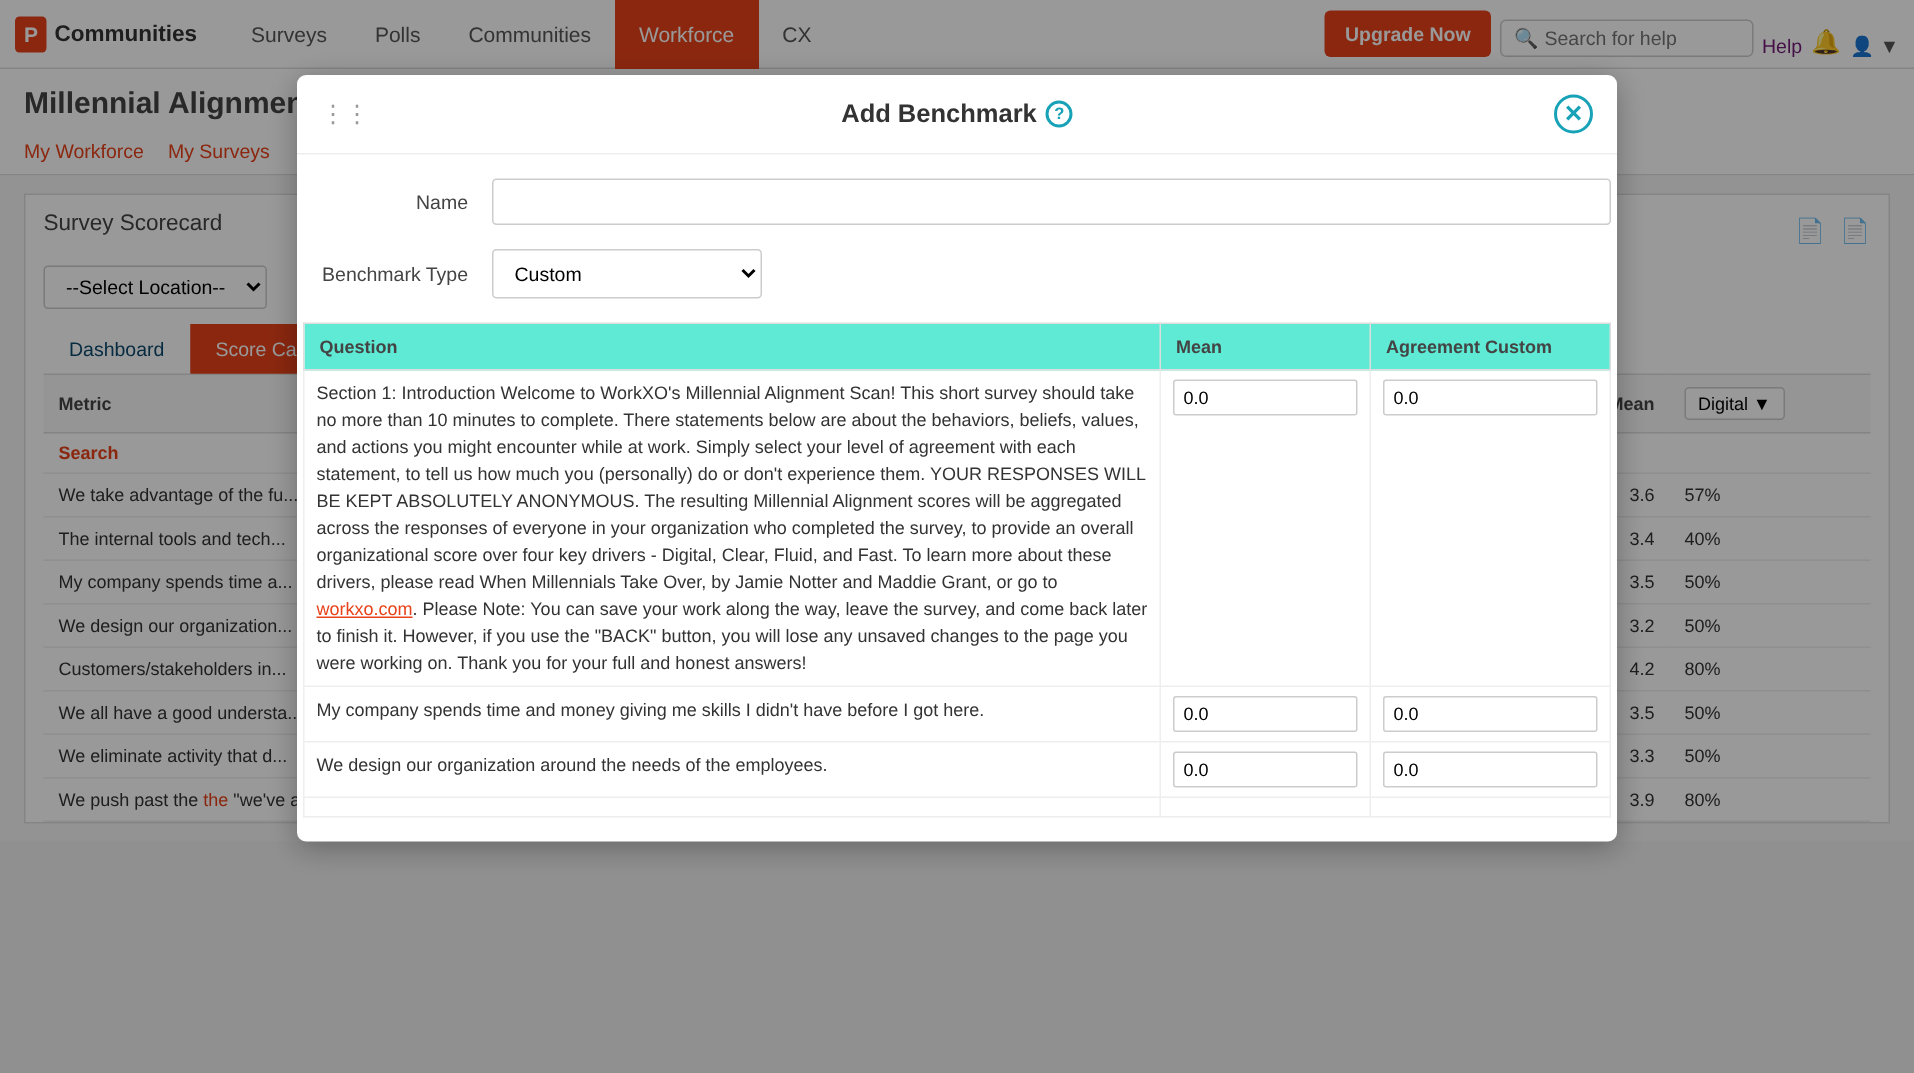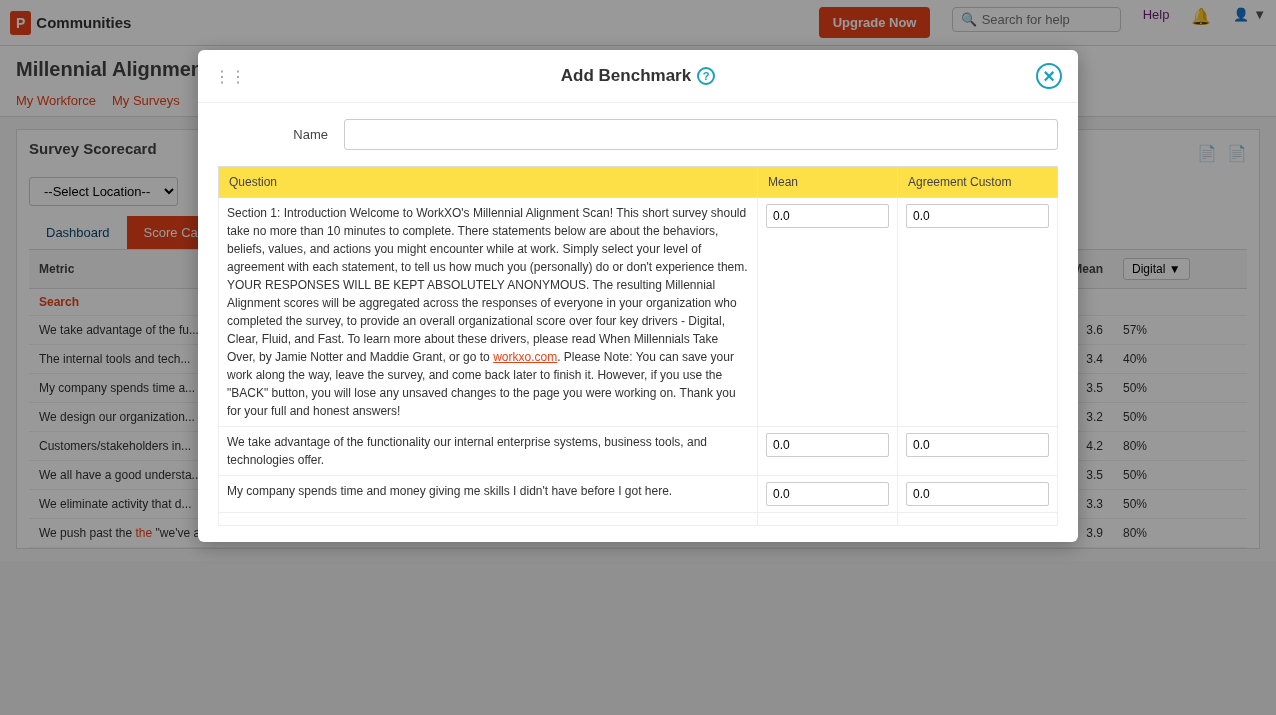--- a/index.html
+++ b/index.html
@@ -9,37 +9,37 @@
     .top-nav {
       display: flex; align-items: center; background: #fff; height: 46px;
       border-bottom: 1px solid #ddd; padding: 0 10px; gap: 0;
     }
     .logo-area { display: flex; align-items: center; margin-right: 20px; }
     .logo-box { background: #e8421a; color: #fff; font-weight: bold; font-size: 14px; padding: 4px 6px; border-radius: 3px; margin-right: 5px; }
     .logo-text { font-weight: bold; font-size: 15px; color: #333; }
     .nav-items { display: flex; align-items: center; flex: 1; }
     .nav-item { padding: 0 16px; height: 46px; display: flex; align-items: center; cursor: pointer; color: #555; font-size: 14px; text-decoration: none; }
     .nav-item.active { background: #e8421a; color: #fff; }
-    .nav-right { display: flex; align-items: flex-start; gap: 22px; margin-left: auto; }
+    .nav-right { display: flex; align-items: flex-end; gap: 6px; margin-left: auto; }
     .upgrade-btn { background: #e8421a; color: #fff; border: none; padding: 8px 14px; border-radius: 4px; cursor: pointer; font-size: 13px; font-weight: bold; }
     .search-box { display: flex; align-items: center; border: 1px solid #ccc; border-radius: 4px; padding: 4px 8px; background: #fff; }
     .search-box input { border: none; outline: none; font-size: 13px; width: 130px; color: #999; }
     .help-text { color: #701a75; font-size: 13px; cursor: pointer; }
     .bell-icon { color: #555; cursor: pointer; font-size: 16px; }
     .user-icon { color: #555; cursor: pointer; }
 
     
     .page-header { background: #fff; padding: 4px 16px 0 16px; border-bottom: 1px solid #ddd; }
     .page-title { font-size: 20px; font-weight: bold; color: #444; padding: 8px 0 4px 0; }
     .breadcrumb { display: flex; gap: 16px; }
     .breadcrumb a { font-size: 13px; color: #e8421a; text-decoration: none; cursor: pointer; padding: 8px 0; }
 
     
     .main-area { padding: 12px 16px; background: #f5f5f5; min-height: 200px; }
-    .scorecard-title { font-size: 15px; font-weight: bold; color: #444; margin-bottom: 10px; }
+    .scorecard-title { font-size: 15px; font-weight: normal; color: #444; margin-bottom: 10px; }
     .filters-row { display: flex; gap: 8px; align-items: center; margin-bottom: 10px; }
     .select-input { border: 1px solid #ccc; border-radius: 3px; padding: 5px 10px; font-size: 13px; background: #fff; }
 
     
     .tabs-row { display: flex; gap: 0; margin-bottom: 0; border-bottom: 1px solid #ddd; }
     .tab { padding: 8px 16px; cursor: pointer; font-size: 13px; color: #0c4a6e; border: 1px solid transparent; }
     .tab.active { background: #e8421a; color: #fff; border-color: #e8421a; }
     .table { width: 100%; border-collapse: collapse; font-size: 12px; }
     .table th { background: #f9f9f9; padding: 8px 10px; text-align: left; border-bottom: 1px solid #ddd; font-weight: bold; color: #444; }
     .table td { padding: 6px 10px; border-bottom: 1px solid #eee; color: #333; vertical-align: middle; }
@@ -62,41 +62,48 @@
       box-shadow: 0 4px 20px rgba(0,0,0,0.3); display: flex; flex-direction: column;
     }
     .modal-header {
       display: flex; align-items: center; justify-content: center;
       padding: 16px 20px; border-bottom: 1px solid #eee; position: relative;
     }
     .modal-drag-icon { position: absolute; left: 16px; color: #999; font-size: 16px; cursor: grab; }
     .modal-title { font-size: 17px; font-weight: bold; color: #333; display: flex; align-items: center; gap: 6px; }
     .modal-help-icon { display: inline-flex; align-items: center; justify-content: center; width: 18px; height: 18px; border: 2px solid #17a2b8; border-radius: 50%; color: #17a2b8; font-size: 11px; font-weight: bold; cursor: pointer; }
     .modal-close { position: absolute; right: 16px; cursor: pointer; color: #17a2b8; font-size: 20px; border: 2px solid #17a2b8; border-radius: 50%; width: 26px; height: 26px; display: flex; align-items: center; justify-content: center; font-weight: bold; }
-    .modal-body { padding: 16px 20px; flex: 1; overflow-y: auto; }
+    .modal-body { padding: 16px 4px; flex: 1; overflow-y: auto; }
     .form-row { display: flex; align-items: center; gap: 16px; margin-bottom: 16px; }
     .form-label { font-size: 13px; color: #444; font-weight: normal; min-width: 110px; text-align: right; }
     .form-input { flex: 1; border: 1px solid #ccc; border-radius: 3px; padding: 7px 10px; font-size: 13px; outline: none; }
     .form-select { width: 180px; border: 1px solid #ccc; border-radius: 3px; padding: 7px 10px; font-size: 13px; background: #fff; }
     .benchmark-table { width: 100%; border-collapse: collapse; font-size: 12px; }
-    .benchmark-table th { background: #fde047; padding: 8px 10px; text-align: left; border: 1px solid #ddd; font-weight: normal; color: #444; }
+    .benchmark-table th { background: #5eead4; padding: 8px 10px; text-align: left; border: 1px solid #ddd; font-weight: bold; color: #444; }
     .benchmark-table td { padding: 6px 8px; border: 1px solid #eee; vertical-align: top; color: #333; }
     .benchmark-table .q-cell { font-size: 12px; line-height: 1.5; }
     .benchmark-table .link-text { color: #e8421a; text-decoration: underline; cursor: pointer; }
     .mean-input { width: 100%; border: 1px solid #ccc; border-radius: 2px; padding: 4px 6px; font-size: 12px; }
     .th-mean { width: 140px; }
     .th-agree { width: 160px; }
   </style>
 </head>
 <body>
 
 <div class="top-nav">
   <div class="logo-area">
     <div class="logo-box">P</div>
     <span class="logo-text">Communities</span>
+  </div>
+  <div class="nav-items">
+    <a class="nav-item">Surveys</a>
+    <a class="nav-item">Polls</a>
+    <a class="nav-item">Communities</a>
+    <a class="nav-item active">Workforce</a>
+    <a class="nav-item">CX</a>
   </div>
   <div class="nav-right">
     <button class="upgrade-btn">Upgrade Now</button>
     <div class="search-box">
       <span style="color:#999;margin-right:4px;">🔍</span>
       <input type="text" placeholder="Search for help" style="">
     </div>
     <span class="help-text">Help</span>
     <span class="bell-icon">🔔</span>
     <span class="user-icon">👤 ▼</span>
@@ -227,20 +234,27 @@
       <div class="modal-close">×</div>
     </div>
 
     <div class="modal-body">
 
       <div class="form-row">
         <label class="form-label">Name</label>
         <input type="text" class="form-input" placeholder="" style="">
       </div>
 
+      <div class="form-row">
+        <label class="form-label">Benchmark Type</label>
+        <select class="form-select">
+          <option>Custom</option>
+          <option>Standard</option>
+        </select>
+      </div>
 
       <table class="benchmark-table">
         <thead>
           <tr>
             <th>Question</th>
             <th class="th-mean">Mean</th>
             <th class="th-agree">Agreement Custom</th>
           </tr>
         </thead>
         <tbody>
@@ -249,26 +263,26 @@
               Section 1: Introduction Welcome to WorkXO's Millennial Alignment Scan! This short survey should take no more than 10 minutes to complete. There statements below are about the behaviors, beliefs, values, and actions you might encounter while at work. Simply select your level of agreement with each statement, to tell us how much you (personally) do or don't experience them. YOUR RESPONSES WILL BE KEPT ABSOLUTELY ANONYMOUS. The resulting Millennial Alignment scores will be aggregated across the responses of everyone in your organization who completed the survey, to provide an overall organizational score over four key drivers - Digital, Clear, Fluid, and Fast. To learn more about these drivers, please read When Millennials Take Over, by Jamie Notter and Maddie Grant, or go to <span class="link-text">workxo.com</span>. Please Note: You can save your work along the way, leave the survey, and come back later to finish it. However, if you use the "BACK" button, you will lose any unsaved changes to the page you were working on. Thank you for your full and honest answers!
             </td>
             <td>
               <input type="text" class="mean-input" value="0.0" style="">
             </td>
             <td>
               <input type="text" class="mean-input" value="0.0" style="">
             </td>
           </tr>
           <tr>
-            <td class="q-cell">We take advantage of the functionality our internal enterprise systems, business tools, and technologies offer.</td>
-            <td><input type="text" class="mean-input" value="0.0" style=""></td>
-            <td><input type="text" class="mean-input" value="0.0" style=""></td>
-          </tr>
-          <tr>
             <td class="q-cell">My company spends time and money giving me skills I didn't have before I got here.</td>
+            <td><input type="text" class="mean-input" value="0.0" style=""></td>
+            <td><input type="text" class="mean-input" value="0.0" style=""></td>
+          </tr>
+          <tr>
+            <td class="q-cell">We design our organization around the needs of the employees.</td>
             <td><input type="text" class="mean-input" value="0.0" style=""></td>
             <td><input type="text" class="mean-input" value="0.0" style=""></td>
           </tr>
           <tr>
             <td class="q-cell"></td>
             <td></td>
             <td></td>
           </tr>
         </tbody>
       </table>

